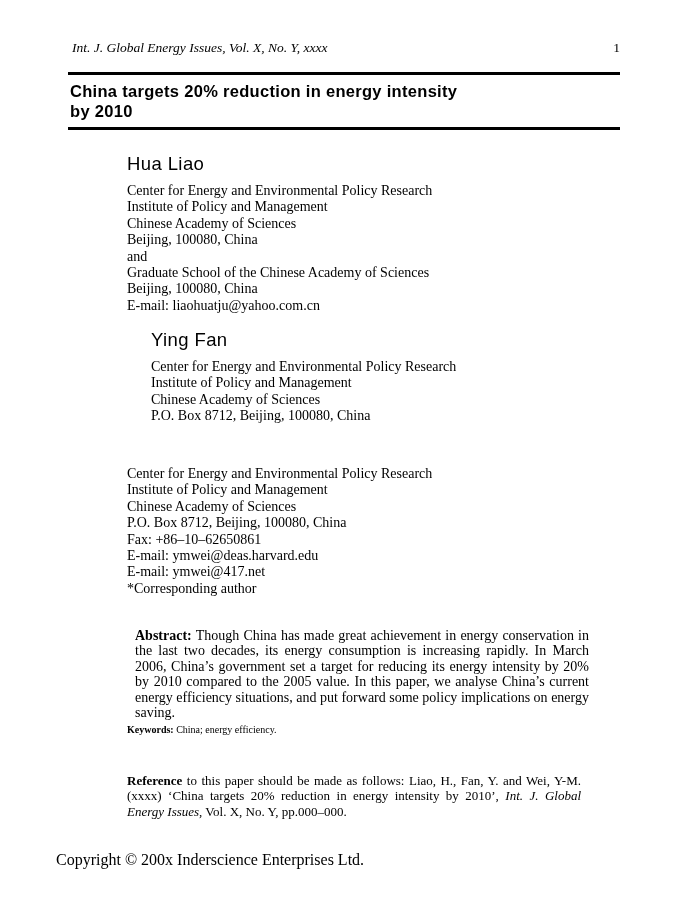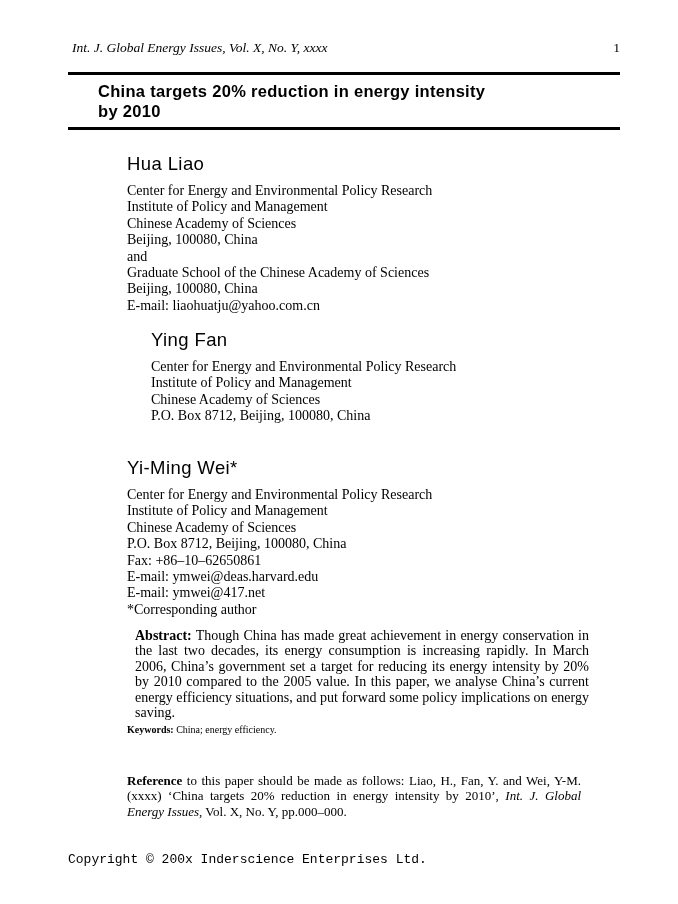--- a/index.html
+++ b/index.html
@@ -28,21 +28,20 @@
   .rule-top { top: 72px; }
   .rule-bottom { top: 127px; }
 
   
   .paper-title {
     left: 70px; top: 82px;
     font-family: "Liberation Sans", sans-serif;
     font-weight: bold;
     font-size: 16.5px; line-height: 19.5px;
     letter-spacing: 0.3px;
-    margin-left: 28px;
   }
 
   
   .author { left: 127px; }
   .author-1 { top: 153px; }
   .author-2 { top: 329px; margin-left: 24px; }
   .author-3 { top: 457px; }
   .author-name {
     font-family: "Liberation Sans", sans-serif;
     font-size: 18.5px; line-height: 21px;
@@ -65,22 +64,22 @@
     left: 127px; top: 749px; width: 454px;
     font-size: 13px; line-height: 15.4px;
     text-align: justify;
     margin-top: 24px;
   }
   .inline-label { font-weight: bold; }
   .journal-italic { font-style: italic; }
 
   
   .copyright {
-    left: 68px; top: 851px;
-    font-size: 13px; line-height: 17px; font-family: Liberation Mono, monospace;
+    left: 56px; top: 851px;
+    font-size: 16px; line-height: 17px;
   }
 </style>
 </head>
 <body>
 
 <div class="abs journal-line">
   <span class="journal-citation">Int. J. Global Energy Issues, Vol. X, No. Y, xxxx</span>
   <span class="page-number">1</span>
 </div>
 
@@ -110,21 +109,20 @@
   <div class="author-name">Ying Fan</div>
   <div class="affiliation">
     <div>Center for Energy and Environmental Policy Research</div>
     <div>Institute of Policy and Management</div>
     <div>Chinese Academy of Sciences</div>
     <div>P.O. Box 8712, Beijing, 100080, China</div>
   </div>
 </div>
 
 <div class="abs author author-3">
-  <div class="author-name">Yi-Ming Wei*</div>
   <div class="affiliation">
     <div>Center for Energy and Environmental Policy Research</div>
     <div>Institute of Policy and Management</div>
     <div>Chinese Academy of Sciences</div>
     <div>P.O. Box 8712, Beijing, 100080, China</div>
     <div>Fax: +86–10–62650861</div>
     <div>E-mail: ymwei@deas.harvard.edu</div>
     <div>E-mail: ymwei@417.net</div>
     <div>*Corresponding author</div>
   </div>

